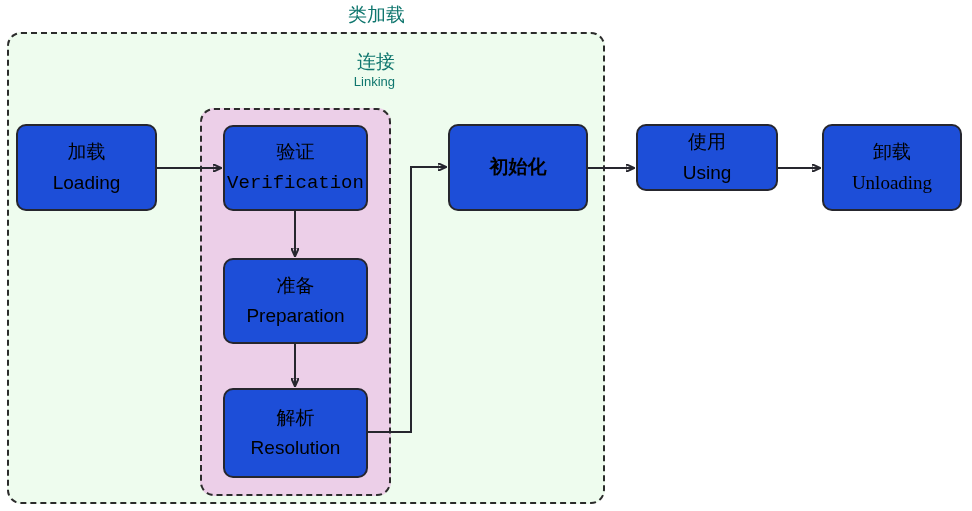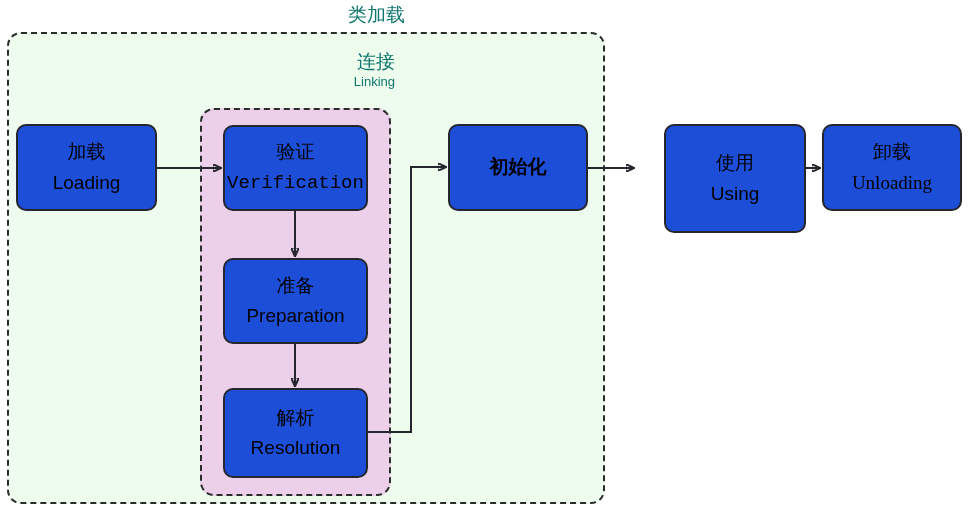--- a/index.html
+++ b/index.html
@@ -84,21 +84,21 @@
     color: #000000;
   }
   .node .cn { font-size: 19px; display: block; }
   .node .en { font-size: 19px; display: block; margin-top: 8px; }
 
   #node-loading        { left: 16px;  top: 124px; width: 141px; height: 87px; }
   #node-verification   { left: 223px; top: 125px; width: 145px; height: 86px; font-family: Liberation Mono, monospace; }
   #node-preparation    { left: 223px; top: 258px; width: 145px; height: 86px; }
   #node-resolution     { left: 223px; top: 388px; width: 145px; height: 90px; }
   #node-initialization { left: 448px; top: 124px; width: 140px; height: 87px; font-weight: bold; }
-  #node-using          { left: 664px; top: 124px; width: 142px; height: 109px; }
+  #node-using          { left: 636px; top: 124px; width: 142px; height: 67px; }
   #node-unloading      { left: 822px; top: 124px; width: 140px; height: 87px; font-family: Liberation Serif, serif; }
 
   svg#edges {
     position: absolute;
     left: 0; top: 0;
     width: 972px;
     height: 511px;
     pointer-events: none;
   }
   svg#edges path, svg#edges line {

